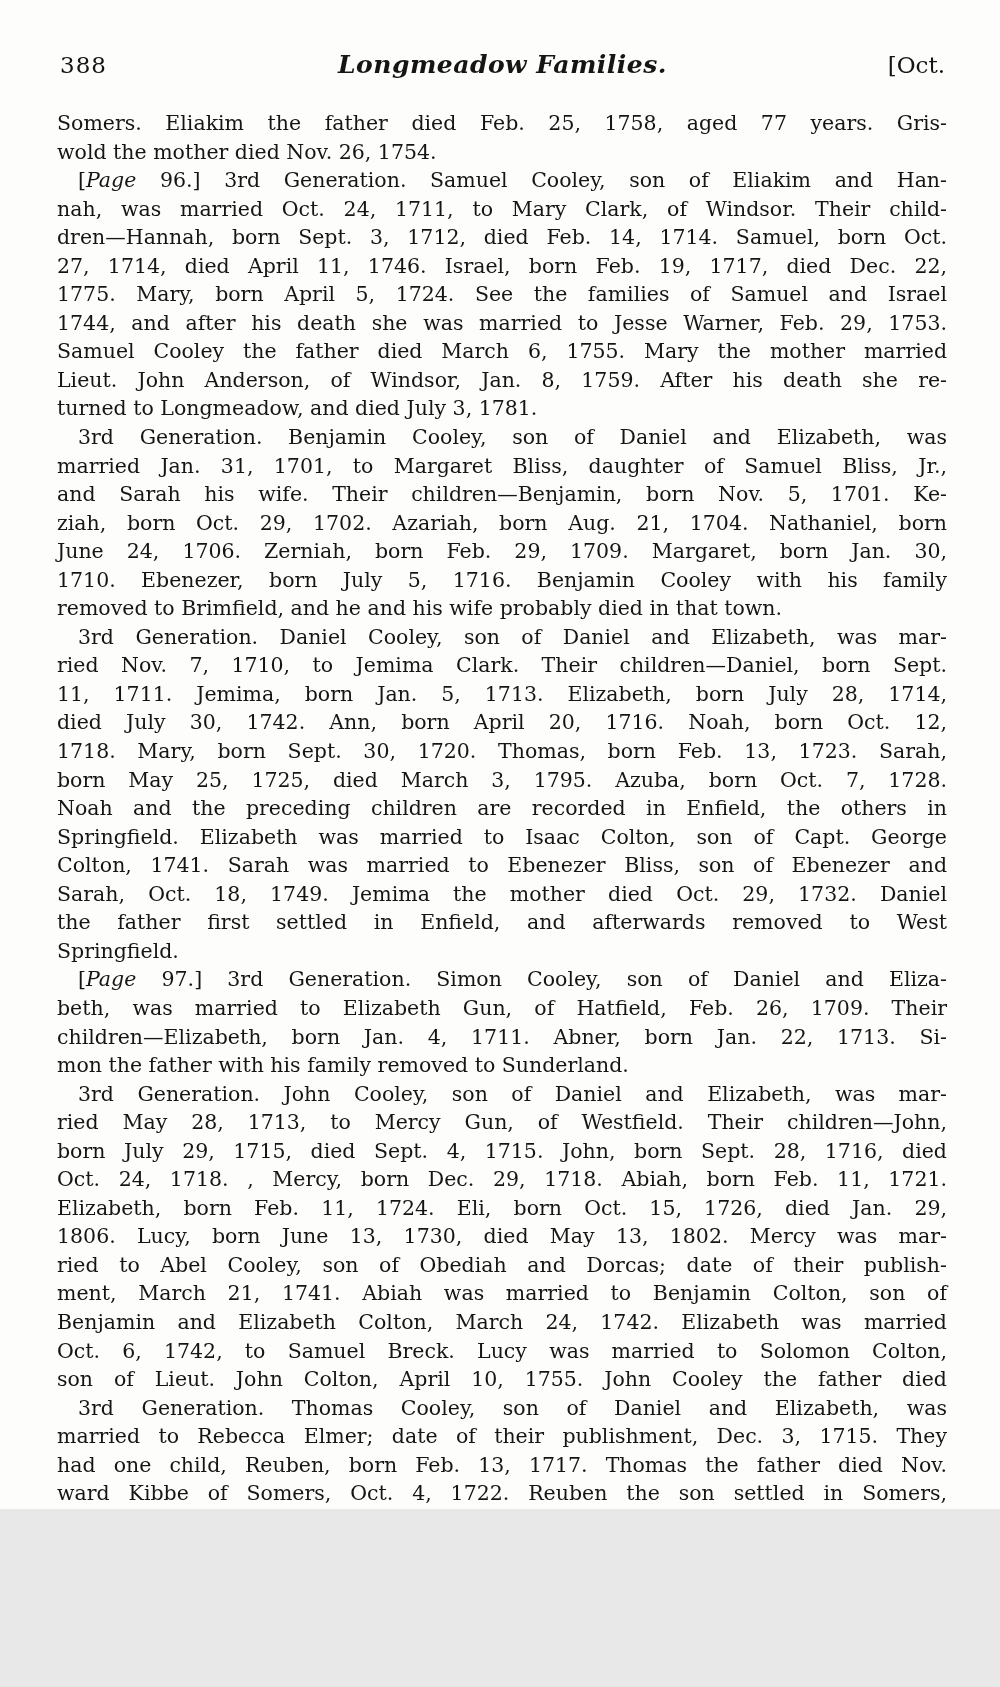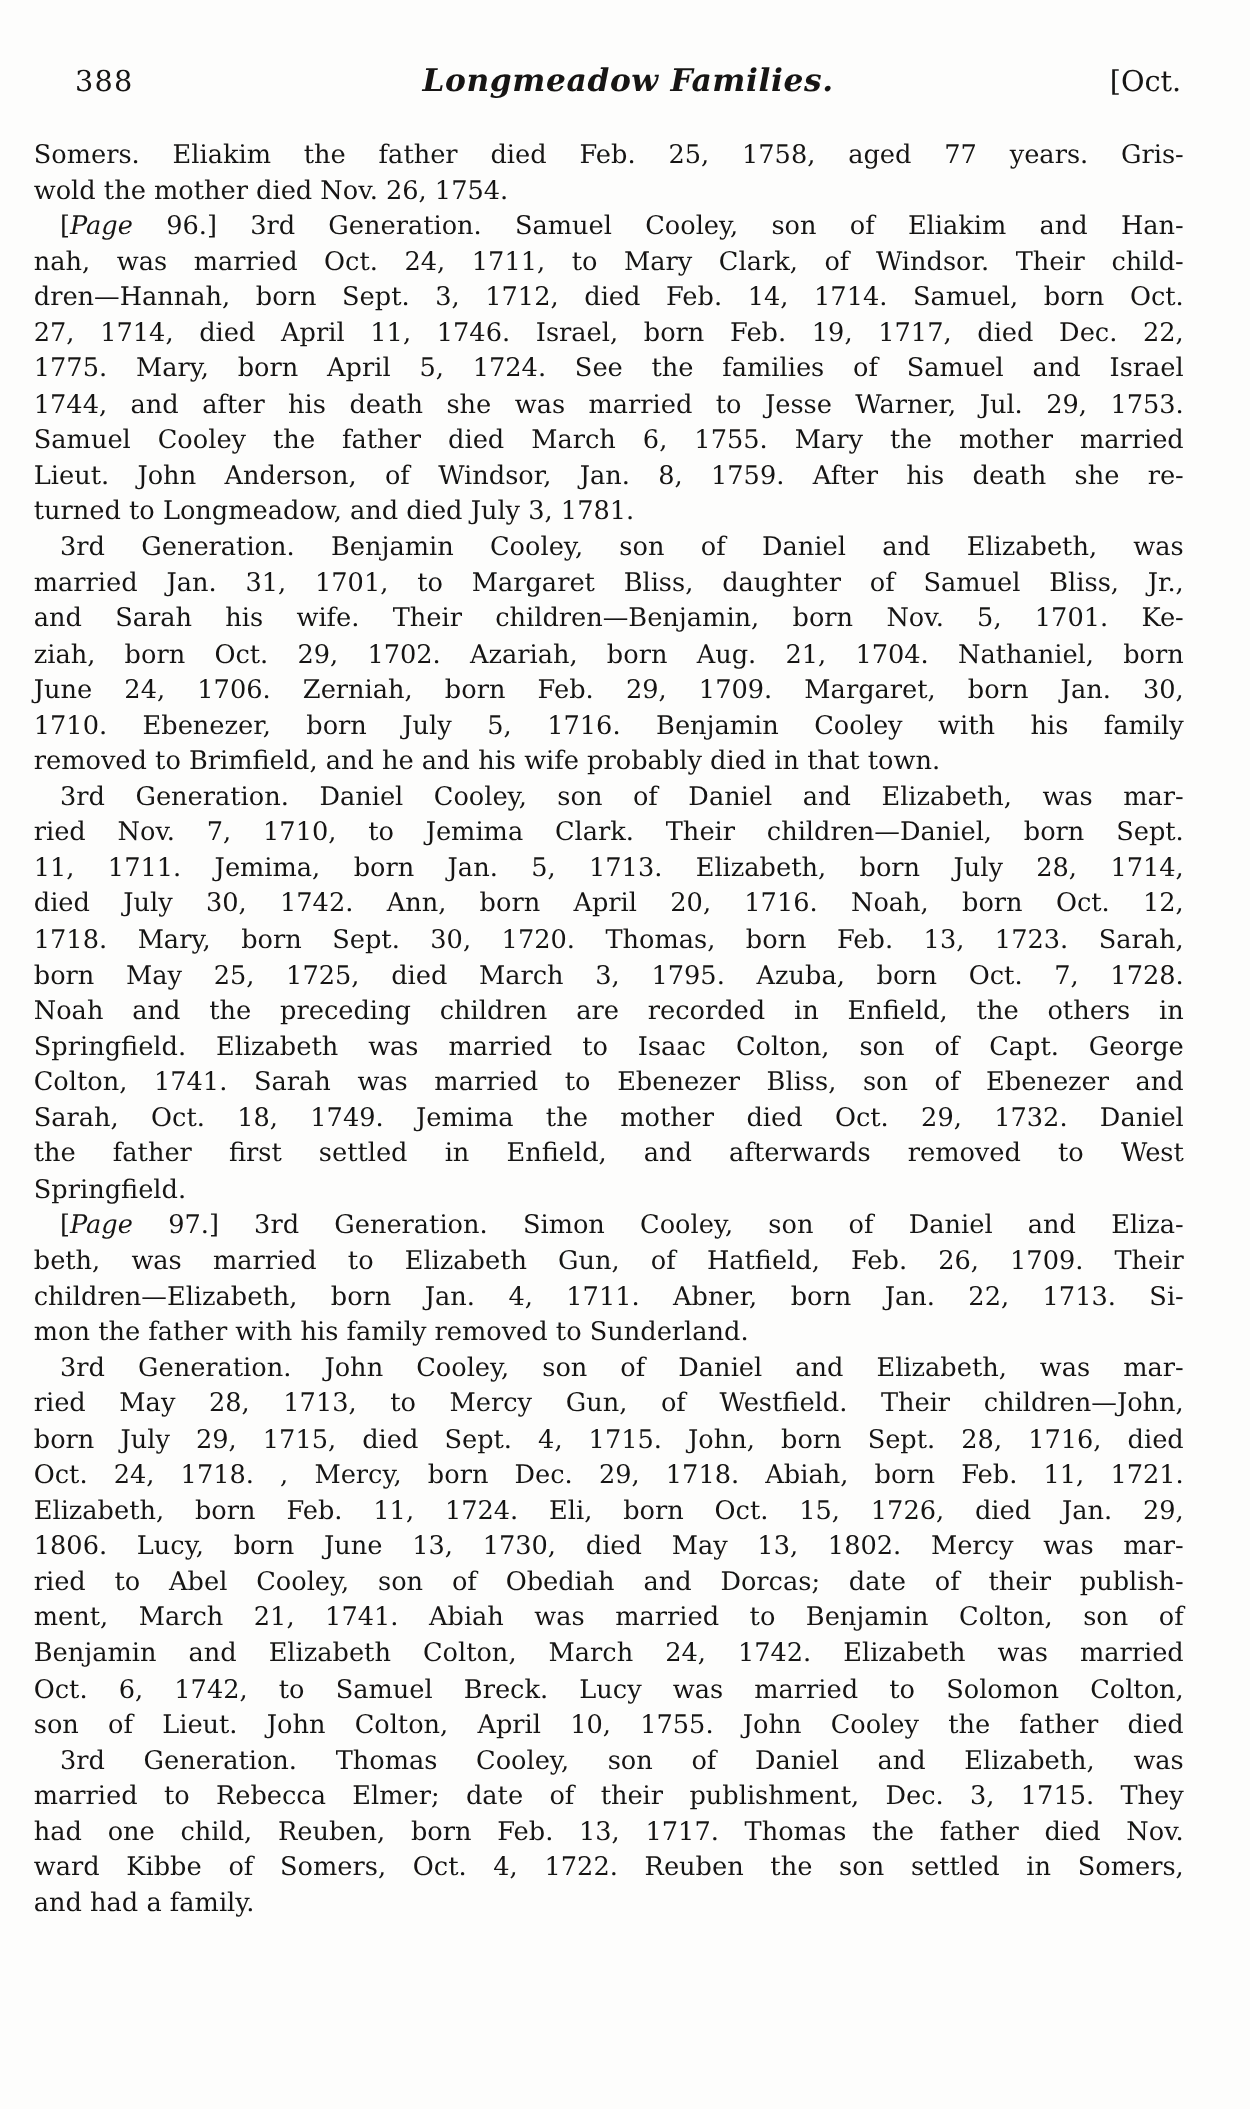--- a/index.html
+++ b/index.html
@@ -3,21 +3,21 @@
 <meta charset="utf-8">
 <style>
   html, body {
     margin: 0;
     padding: 0;
     background: #e8e8e8;
   }
   .page {
     position: relative;
     width: 1000px;
-    height: 1687px;
+    height: 1509px;
     margin: 0 auto;
     background: #fdfdfc;
     color: #161514;
     font-family: "DejaVu Serif", "Liberation Serif", serif;
     overflow: hidden;
   }
   .page-header {
     display: flex;
     align-items: baseline;
     padding: 50px 55px 0 60px;
@@ -34,21 +34,21 @@
     font-weight: bold;
     font-size: 25px;
     letter-spacing: 0.5px;
   }
   .issue-label {
     width: 130px;
     text-align: right;
     font-size: 23px;
   }
   .body-text {
-    margin: 30px 53px 0 27px;
+    margin: 30px 53px 0 57px;
     font-size: 20.5px;
     line-height: 28.55px;
   }
   .paragraph { margin: 0; }
   .line {
     text-align: justify;
     text-align-last: justify;
     min-height: 28.55px;
   }
   .line.last { text-align-last: left; }
@@ -68,21 +68,21 @@
       <div class="paragraph">
         <div class="line">Somers.  Eliakim the father died Feb. 25, 1758, aged 77 years.  Gris-</div>
         <div class="line last">wold the mother died Nov. 26, 1754.</div>
       </div>
       <div class="paragraph">
         <div class="line indent">[<i class="pg">Page</i> 96.]  3rd Generation.  Samuel Cooley, son of Eliakim and Han-</div>
         <div class="line">nah, was married Oct. 24, 1711, to Mary Clark, of Windsor.  Their child-</div>
         <div class="line">dren—Hannah, born Sept. 3, 1712, died Feb. 14, 1714.  Samuel, born Oct.</div>
         <div class="line">27, 1714, died April 11, 1746.  Israel, born Feb. 19, 1717, died Dec. 22,</div>
         <div class="line">1775.  Mary, born April 5, 1724.  See the families of Samuel and Israel</div>
-        <div class="line">1744, and after his death she was married to Jesse Warner, Jul. 29, 1753.</div>
+        <div class="line">1744, and after his death she was married to Jesse Warner, Feb. 29, 1753.</div>
         <div class="line">Samuel Cooley the father died March 6, 1755.  Mary the mother married</div>
         <div class="line">Lieut. John Anderson, of Windsor, Jan. 8, 1759.  After his death she re-</div>
         <div class="line last">turned to Longmeadow, and died July 3, 1781.</div>
       </div>
       <div class="paragraph">
         <div class="line indent">3rd Generation.  Benjamin Cooley, son of Daniel and Elizabeth, was</div>
         <div class="line">married Jan. 31, 1701, to Margaret Bliss, daughter of Samuel Bliss, Jr.,</div>
         <div class="line">and Sarah his wife.  Their children—Benjamin, born Nov. 5, 1701.  Ke-</div>
         <div class="line">ziah, born Oct. 29, 1702.  Azariah, born Aug. 21, 1704.  Nathaniel, born</div>
         <div class="line">June 24, 1706.  Zerniah, born Feb. 29, 1709.  Margaret, born Jan. 30,</div>

